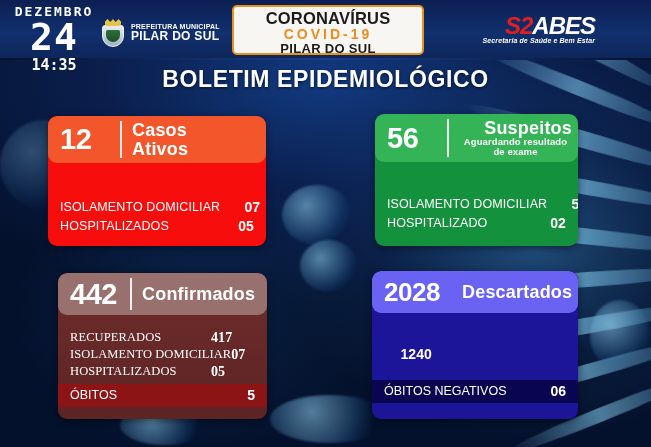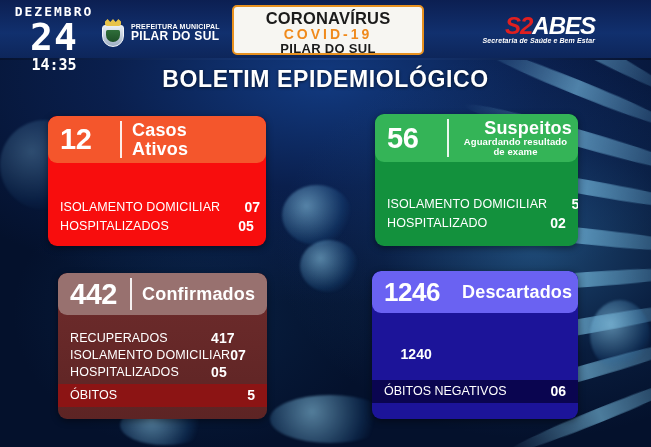--- a/index.html
+++ b/index.html
@@ -159,21 +159,21 @@
   #card-suspeitos { left:375px; top:114px; width:203px; height:132px; background:#13913d; }
   #card-suspeitos .card-head { background:#34b457; height:48px; }
   #card-suspeitos .card-rows { margin-top:32px; }
   #card-suspeitos .row .val { min-width:40px; text-align:right; }
 
   
   #card-confirmados { left:58px; top:273px; width:209px; height:146px;
                       background:linear-gradient(180deg,#6f2c2c 0%,#5d2424 100%); }
   #card-confirmados .card-head { background:#98716f; height:42px; }
   #card-confirmados .card-rows { margin-top:14px; }
-  #card-confirmados .row { height:17px; }
+  #card-confirmados .row { height:17px;font-family:Liberation Serif, serif; }
   #card-confirmados .row .val { min-width:44px; text-align:left; }
   #card-confirmados .obito-band { background:#8c1414; margin-top:4px; }
   #card-confirmados .obito-band .val { min-width:44px; text-align:right; }
 
   
   #card-descartados { left:372px; top:271px; width:206px; height:148px; background:#1c1499; }
   #card-descartados .card-head { background:#6a62f2; height:42px; }
   #card-descartados .head-num { font-size:26px; min-width:66px; }
   #card-descartados .card-rows { margin-top:31px; }
   #card-descartados .row .val { min-width:48px; text-align:right; }
@@ -305,21 +305,21 @@
       </div>
     </div>
     <div class="full-row obito-band">
       <span class="lbl">ÓBITOS</span>
       <span class="val">5</span>
     </div>
   </div>
 
   <div class="card" id="card-descartados">
     <div class="card-head">
-      <div class="head-num">1246</div>
+      <div class="head-num">2028</div>
       <div class="head-div"></div>
       <div class="head-labels">
         <div class="head-title">Descartados</div>
       </div>
     </div>
     <div class="card-rows">
       <div class="row">
         <span class="val">1240</span>
       </div>
     </div>

